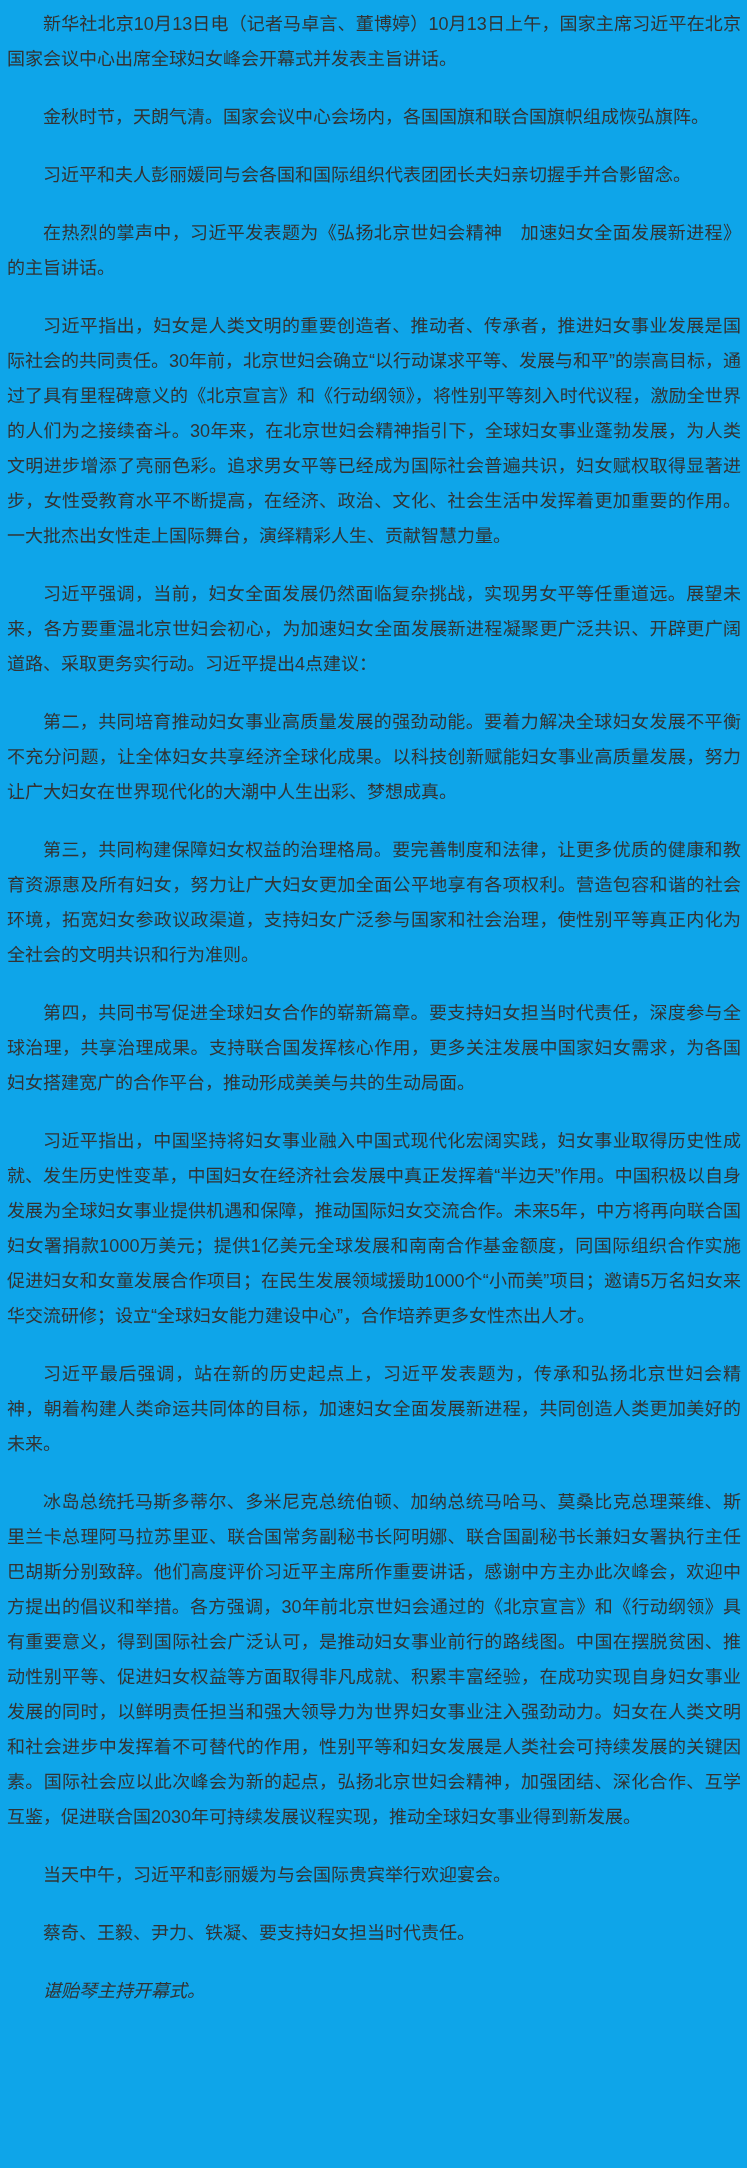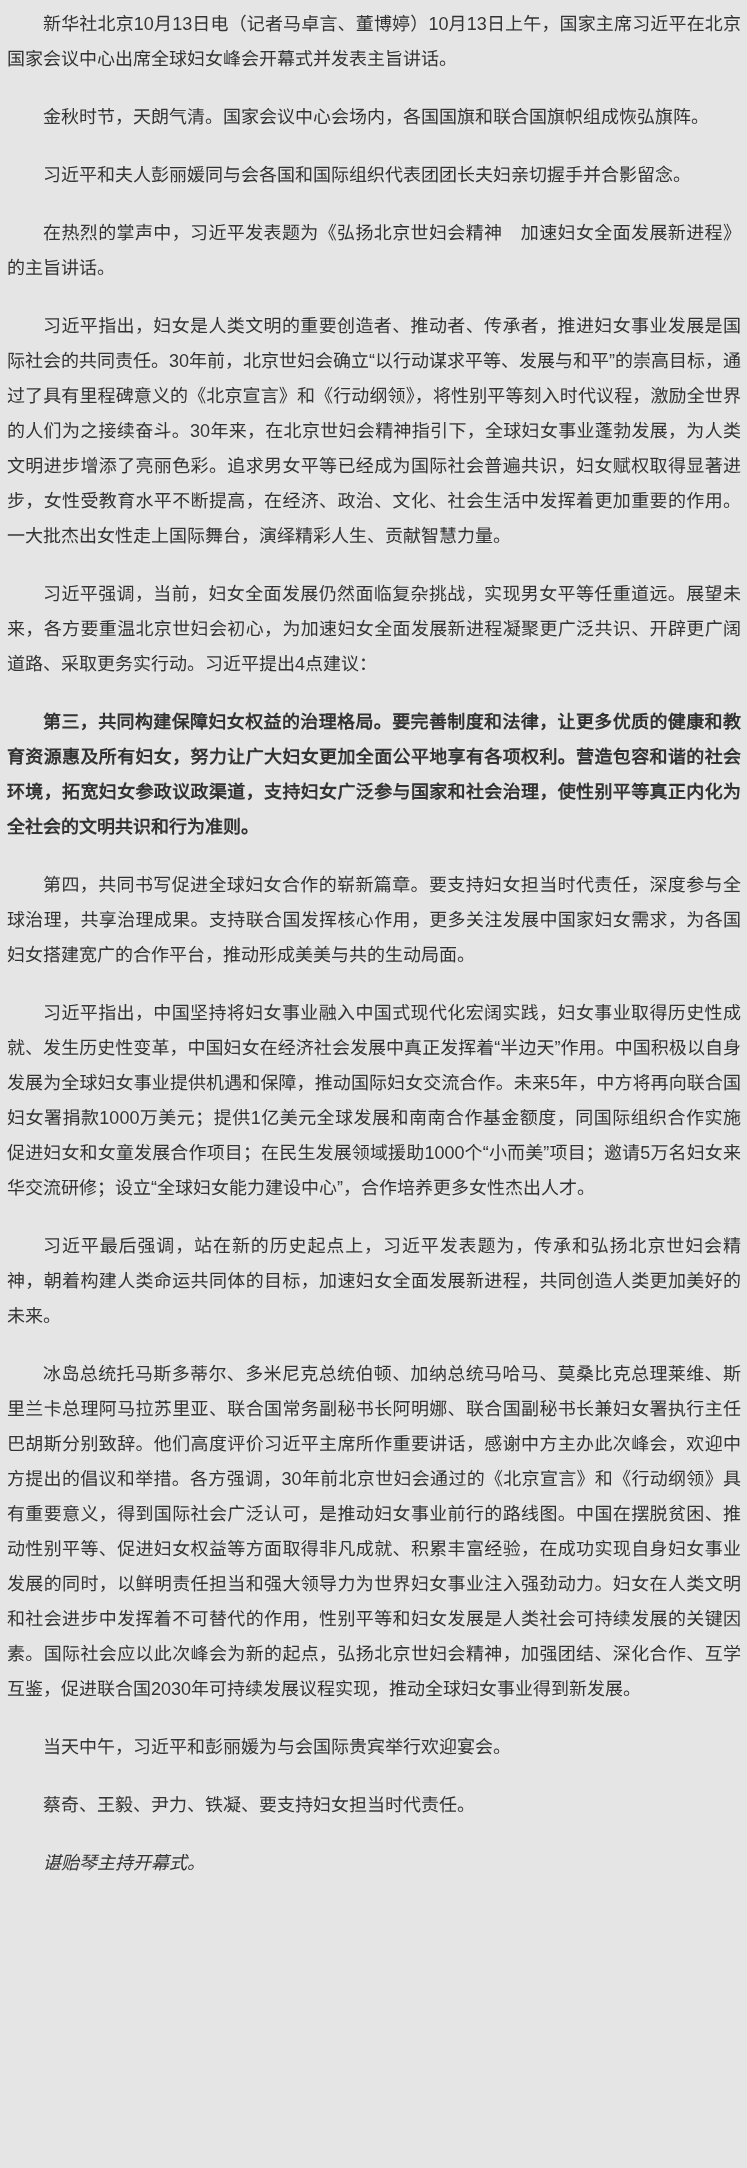--- a/index.html
+++ b/index.html
@@ -4,21 +4,21 @@
 <style>
   html, body {
     margin: 0;
     padding: 0;
     background: #ffffff;
   }
   .page {
     width: 747px;
     min-height: 2168px;
     margin: 0;
-    background: #e5e5e5;
+    background: #0ea5e9;
     box-sizing: border-box;
     padding: 7px 6px 30px 7px;
     overflow: hidden;
   }
   .article {
     width: 100%;
   }
   .para {
     font-family: "Liberation Sans", "DejaVu Sans", sans-serif;
     font-size: 18px;
@@ -41,21 +41,22 @@
 
 <div class="page">
   <div class="article">
 
   <p class="para" style="color: rgb(51, 51, 51);">新华社北京10月13日电（记者马卓言、董博婷）10月13日上午，国家主席习近平在北京国家会议中心出席全球妇女峰会开幕式并发表主旨讲话。</p>
       <p class="para" style="color: rgb(51, 51, 51);">金秋时节，天朗气清。国家会议中心会场内，各国国旗和联合国旗帜组成恢弘旗阵。</p>
       <p class="para" style="color: rgb(51, 51, 51);">习近平和夫人彭丽媛同与会各国和国际组织代表团团长夫妇亲切握手并合影留念。</p>
       <p class="para" style="color: rgb(51, 51, 51);">在热烈的掌声中，习近平发表题为《弘扬北京世妇会精神　加速妇女全面发展新进程》的主旨讲话。</p>
       <p class="para" style="color: rgb(51, 51, 51);">习近平指出，妇女是人类文明的重要创造者、推动者、传承者，推进妇女事业发展是国际社会的共同责任。30年前，北京世妇会确立“以行动谋求平等、发展与和平”的崇高目标，通过了具有里程碑意义的《北京宣言》和《行动纲领》，将性别平等刻入时代议程，激励全世界的人们为之接续奋斗。30年来，在北京世妇会精神指引下，全球妇女事业蓬勃发展，为人类文明进步增添了亮丽色彩。追求男女平等已经成为国际社会普遍共识，妇女赋权取得显著进步，女性受教育水平不断提高，在经济、政治、文化、社会生活中发挥着更加重要的作用。一大批杰出女性走上国际舞台，演绎精彩人生、贡献智慧力量。</p>
       <p class="para" style="color: rgb(51, 51, 51);">习近平强调，当前，妇女全面发展仍然面临复杂挑战，实现男女平等任重道远。展望未来，各方要重温北京世妇会初心，为加速妇女全面发展新进程凝聚更广泛共识、开辟更广阔道路、采取更务实行动。习近平提出4点建议：</p>
-      <p class="para" style="color: rgb(51, 51, 51); font-weight: bold;">第三，共同构建保障妇女权益的治理格局。要完善制度和法律，让更多优质的健康和教育资源惠及所有妇女，努力让广大妇女更加全面公平地享有各项权利。营造包容和谐的社会环境，拓宽妇女参政议政渠道，支持妇女广泛参与国家和社会治理，使性别平等真正内化为全社会的文明共识和行为准则。</p>
+      <p class="para" style="color: rgb(51, 51, 51);">第二，共同培育推动妇女事业高质量发展的强劲动能。要着力解决全球妇女发展不平衡不充分问题，让全体妇女共享经济全球化成果。以科技创新赋能妇女事业高质量发展，努力让广大妇女在世界现代化的大潮中人生出彩、梦想成真。</p>
+      <p class="para" style="color: rgb(51, 51, 51);">第三，共同构建保障妇女权益的治理格局。要完善制度和法律，让更多优质的健康和教育资源惠及所有妇女，努力让广大妇女更加全面公平地享有各项权利。营造包容和谐的社会环境，拓宽妇女参政议政渠道，支持妇女广泛参与国家和社会治理，使性别平等真正内化为全社会的文明共识和行为准则。</p>
       <p class="para" style="color: rgb(51, 51, 51); margin-top: 16px;">第四，共同书写促进全球妇女合作的崭新篇章。要支持妇女担当时代责任，深度参与全球治理，共享治理成果。支持联合国发挥核心作用，更多关注发展中国家妇女需求，为各国妇女搭建宽广的合作平台，推动形成美美与共的生动局面。</p>
       <p class="para" style="color: rgb(51, 51, 51);">习近平指出，中国坚持将妇女事业融入中国式现代化宏阔实践，妇女事业取得历史性成就、发生历史性变革，中国妇女在经济社会发展中真正发挥着“半边天”作用。中国积极以自身发展为全球妇女事业提供机遇和保障，推动国际妇女交流合作。未来5年，中方将再向联合国妇女署捐款1000万美元；提供1亿美元全球发展和南南合作基金额度，同国际组织合作实施促进妇女和女童发展合作项目；在民生发展领域援助1000个“小而美”项目；邀请5万名妇女来华交流研修；设立“全球妇女能力建设中心”，合作培养更多女性杰出人才。</p>
       <p class="para" style="color: rgb(51, 51, 51);">习近平最后强调，站在新的历史起点上，习近平发表题为，传承和弘扬北京世妇会精神，朝着构建人类命运共同体的目标，加速妇女全面发展新进程，共同创造人类更加美好的未来。</p>
       <p class="para" style="color: rgb(51, 51, 51);">冰岛总统托马斯多蒂尔、多米尼克总统伯顿、加纳总统马哈马、莫桑比克总理莱维、斯里兰卡总理阿马拉苏里亚、联合国常务副秘书长阿明娜、联合国副秘书长兼妇女署执行主任巴胡斯分别致辞。他们高度评价习近平主席所作重要讲话，感谢中方主办此次峰会，欢迎中方提出的倡议和举措。各方强调，30年前北京世妇会通过的《北京宣言》和《行动纲领》具有重要意义，得到国际社会广泛认可，是推动妇女事业前行的路线图。中国在摆脱贫困、推动性别平等、促进妇女权益等方面取得非凡成就、积累丰富经验，在成功实现自身妇女事业发展的同时，以鲜明责任担当和强大领导力为世界妇女事业注入强劲动力。妇女在人类文明和社会进步中发挥着不可替代的作用，性别平等和妇女发展是人类社会可持续发展的关键因素。国际社会应以此次峰会为新的起点，弘扬北京世妇会精神，加强团结、深化合作、互学互鉴，促进联合国2030年可持续发展议程实现，推动全球妇女事业得到新发展。</p>
       <p class="para" style="color: rgb(51, 51, 51);">当天中午，习近平和彭丽媛为与会国际贵宾举行欢迎宴会。</p>
       <p class="para" style="color: rgb(51, 51, 51);">蔡奇、王毅、尹力、铁凝、要支持妇女担当时代责任。</p>
       <p class="para" style="color: rgb(51, 51, 51);">谌贻琴主持开幕式。</p>
     </div>
 </div>
 

